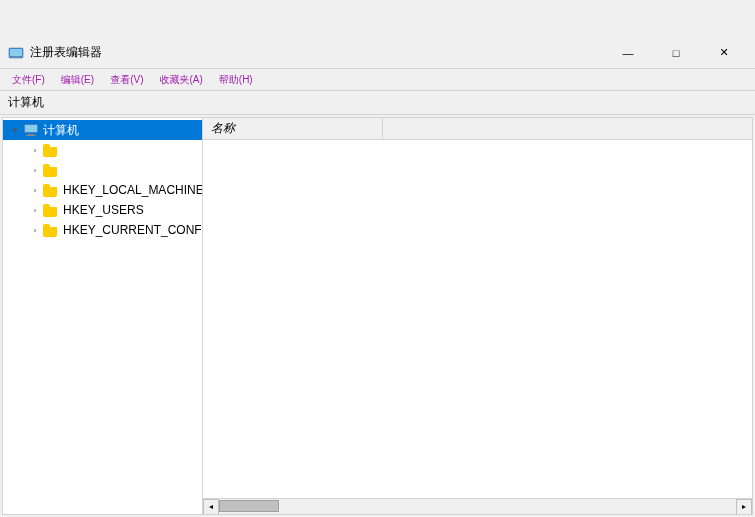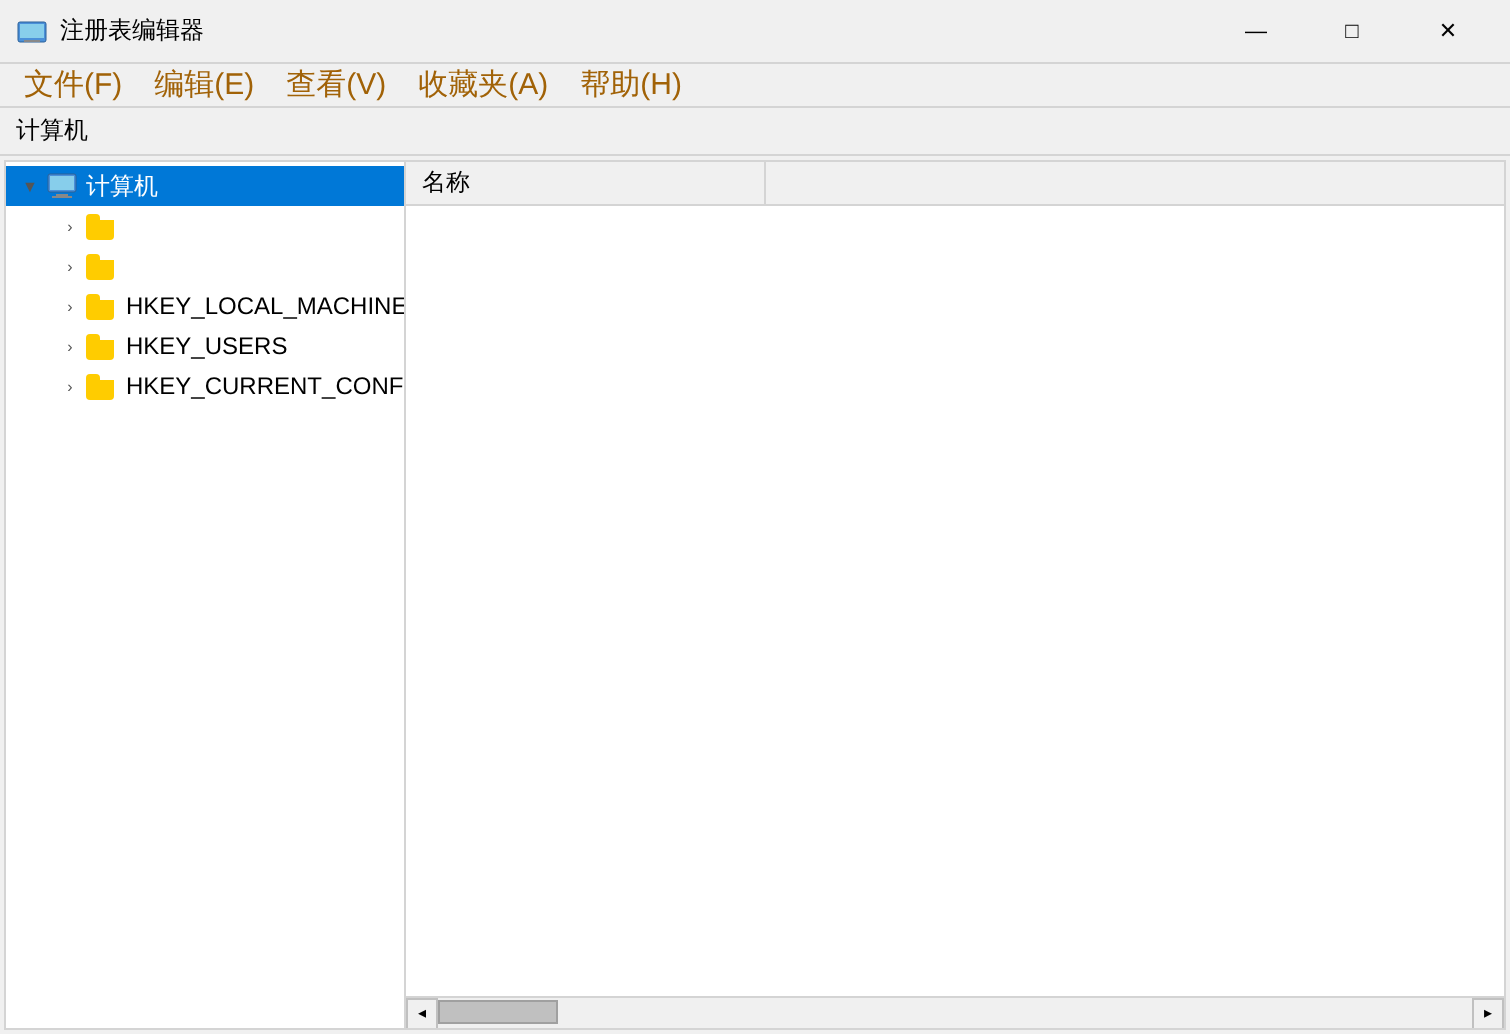--- a/index.html
+++ b/index.html
@@ -16,20 +16,21 @@
 
     
     .title-bar {
       height: 32px;
       background: #f0f0f0;
       display: flex;
       align-items: center;
       padding: 0 8px;
       border-bottom: 1px solid #d4d4d4;
       user-select: none;
+      margin-top: 37px;
     }
     .title-bar-icon {
       width: 16px;
       height: 16px;
       margin-right: 6px;
       display: flex;
       align-items: center;
       justify-content: center;
     }
     .title-bar-text {
@@ -59,22 +60,22 @@
       height: 22px;
       background: #f0f0f0;
       display: flex;
       align-items: center;
       padding: 0 4px;
       border-bottom: 1px solid #d4d4d4;
     }
     .menu-item {
       padding: 2px 8px;
       cursor: pointer;
-      font-size: 15px;
-      color: #a16207;
+      font-size: 10px;
+      color: #a21caf;
       height: 100%;
       display: flex;
       align-items: center;
     }
 
     
     .address-bar {
       height: 24px;
       background: #f0f0f0;
       display: flex;
@@ -192,21 +193,21 @@
 
     .detail-col {
       padding: 0 8px;
       height: 100%;
       display: flex;
       align-items: center;
       border-right: 1px solid #d4d4d4;
       cursor: pointer;
       font-size: 12px;
     }
-    .col-name { width: 180px; }
+    .col-name { width: 180px; font-style: italic; }
     .col-type { width: 140px; }
     .col-data { flex: 1; }
 
     .detail-content {
       flex: 1;
       overflow-y: auto;
       background: #fff;
     }
 
     

